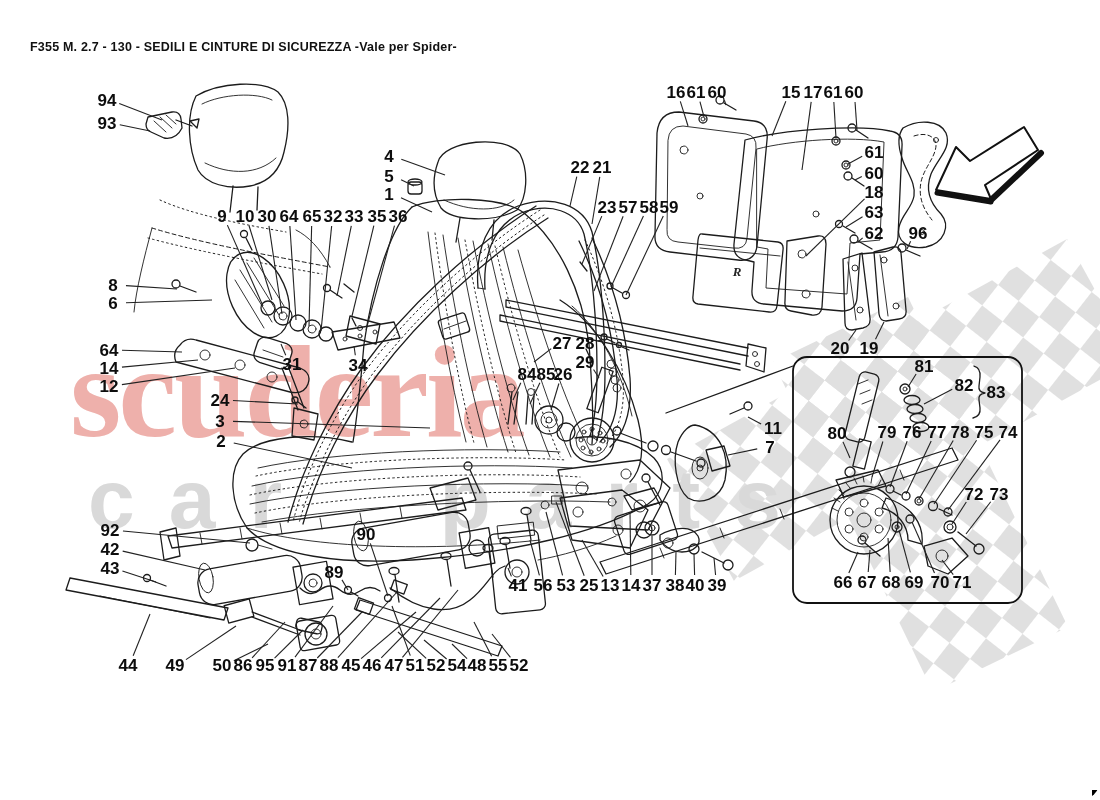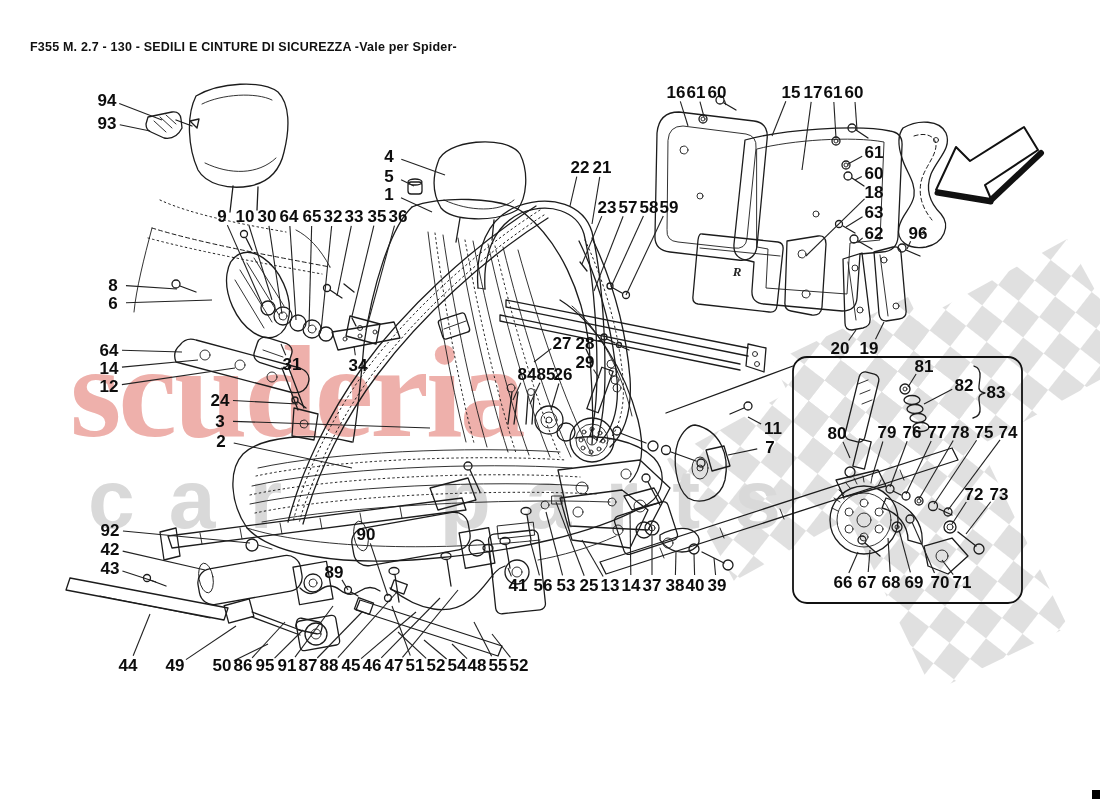--- a/index.html
+++ b/index.html
@@ -1,17 +1,17 @@
 <!DOCTYPE html>
 <html><head>
 <meta charset="utf-8">
 <style>
   html,body{margin:0;padding:0;background:#ffffff;}
   #page{position:relative;width:1100px;height:800px;background:#ffffff;overflow:hidden;
-        font-family:"Liberation Sans", sans-serif;}
+        font-family:"Liberation Sans", sans-serif;border-radius:20px;}
   #title{position:absolute;left:30px;top:40px;font-size:12.5px;font-weight:bold;
          color:#111;letter-spacing:.2px;white-space:pre;}
   svg{position:absolute;left:0;top:0;}
   .ln{fill:none;stroke:#1c1c1c;stroke-width:1.3;stroke-linecap:round;stroke-linejoin:round;}
   .thin{stroke-width:.9;}
   .dot{stroke-dasharray:1.6 3.2;stroke-width:1;}
   .dash{stroke-dasharray:4 3;stroke-width:1;}
   .leader{stroke:#222;stroke-width:1.1;fill:none;}
   .callout{font-family:"Liberation Sans",sans-serif;font-size:17px;font-weight:bold;
            fill:#0d0d0d;text-anchor:middle;}

